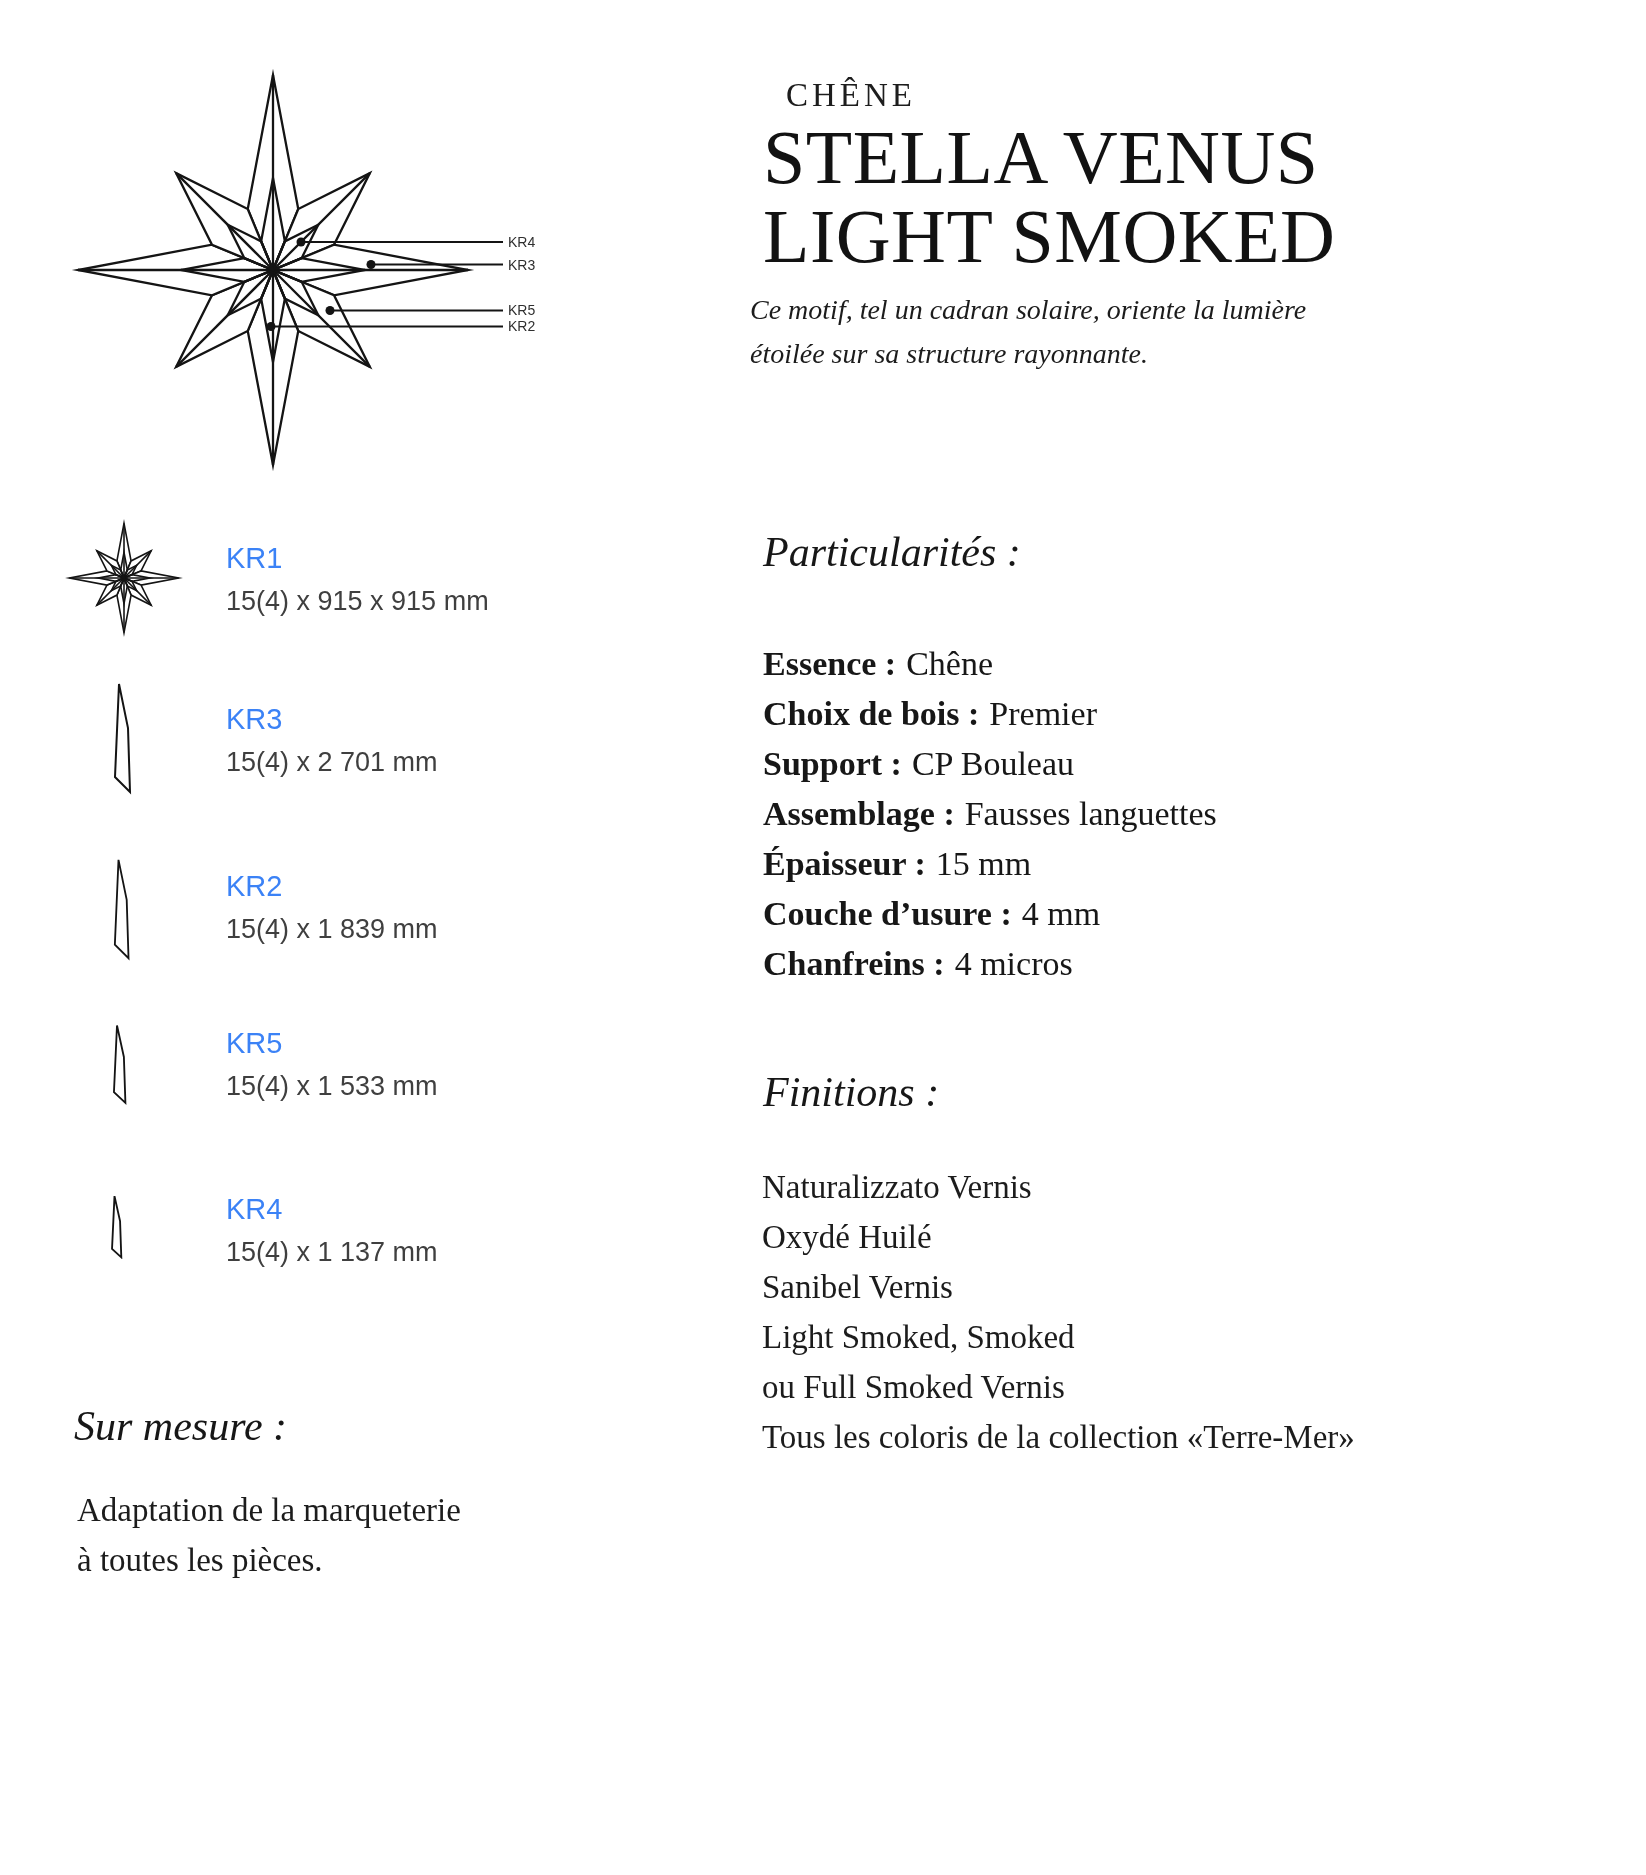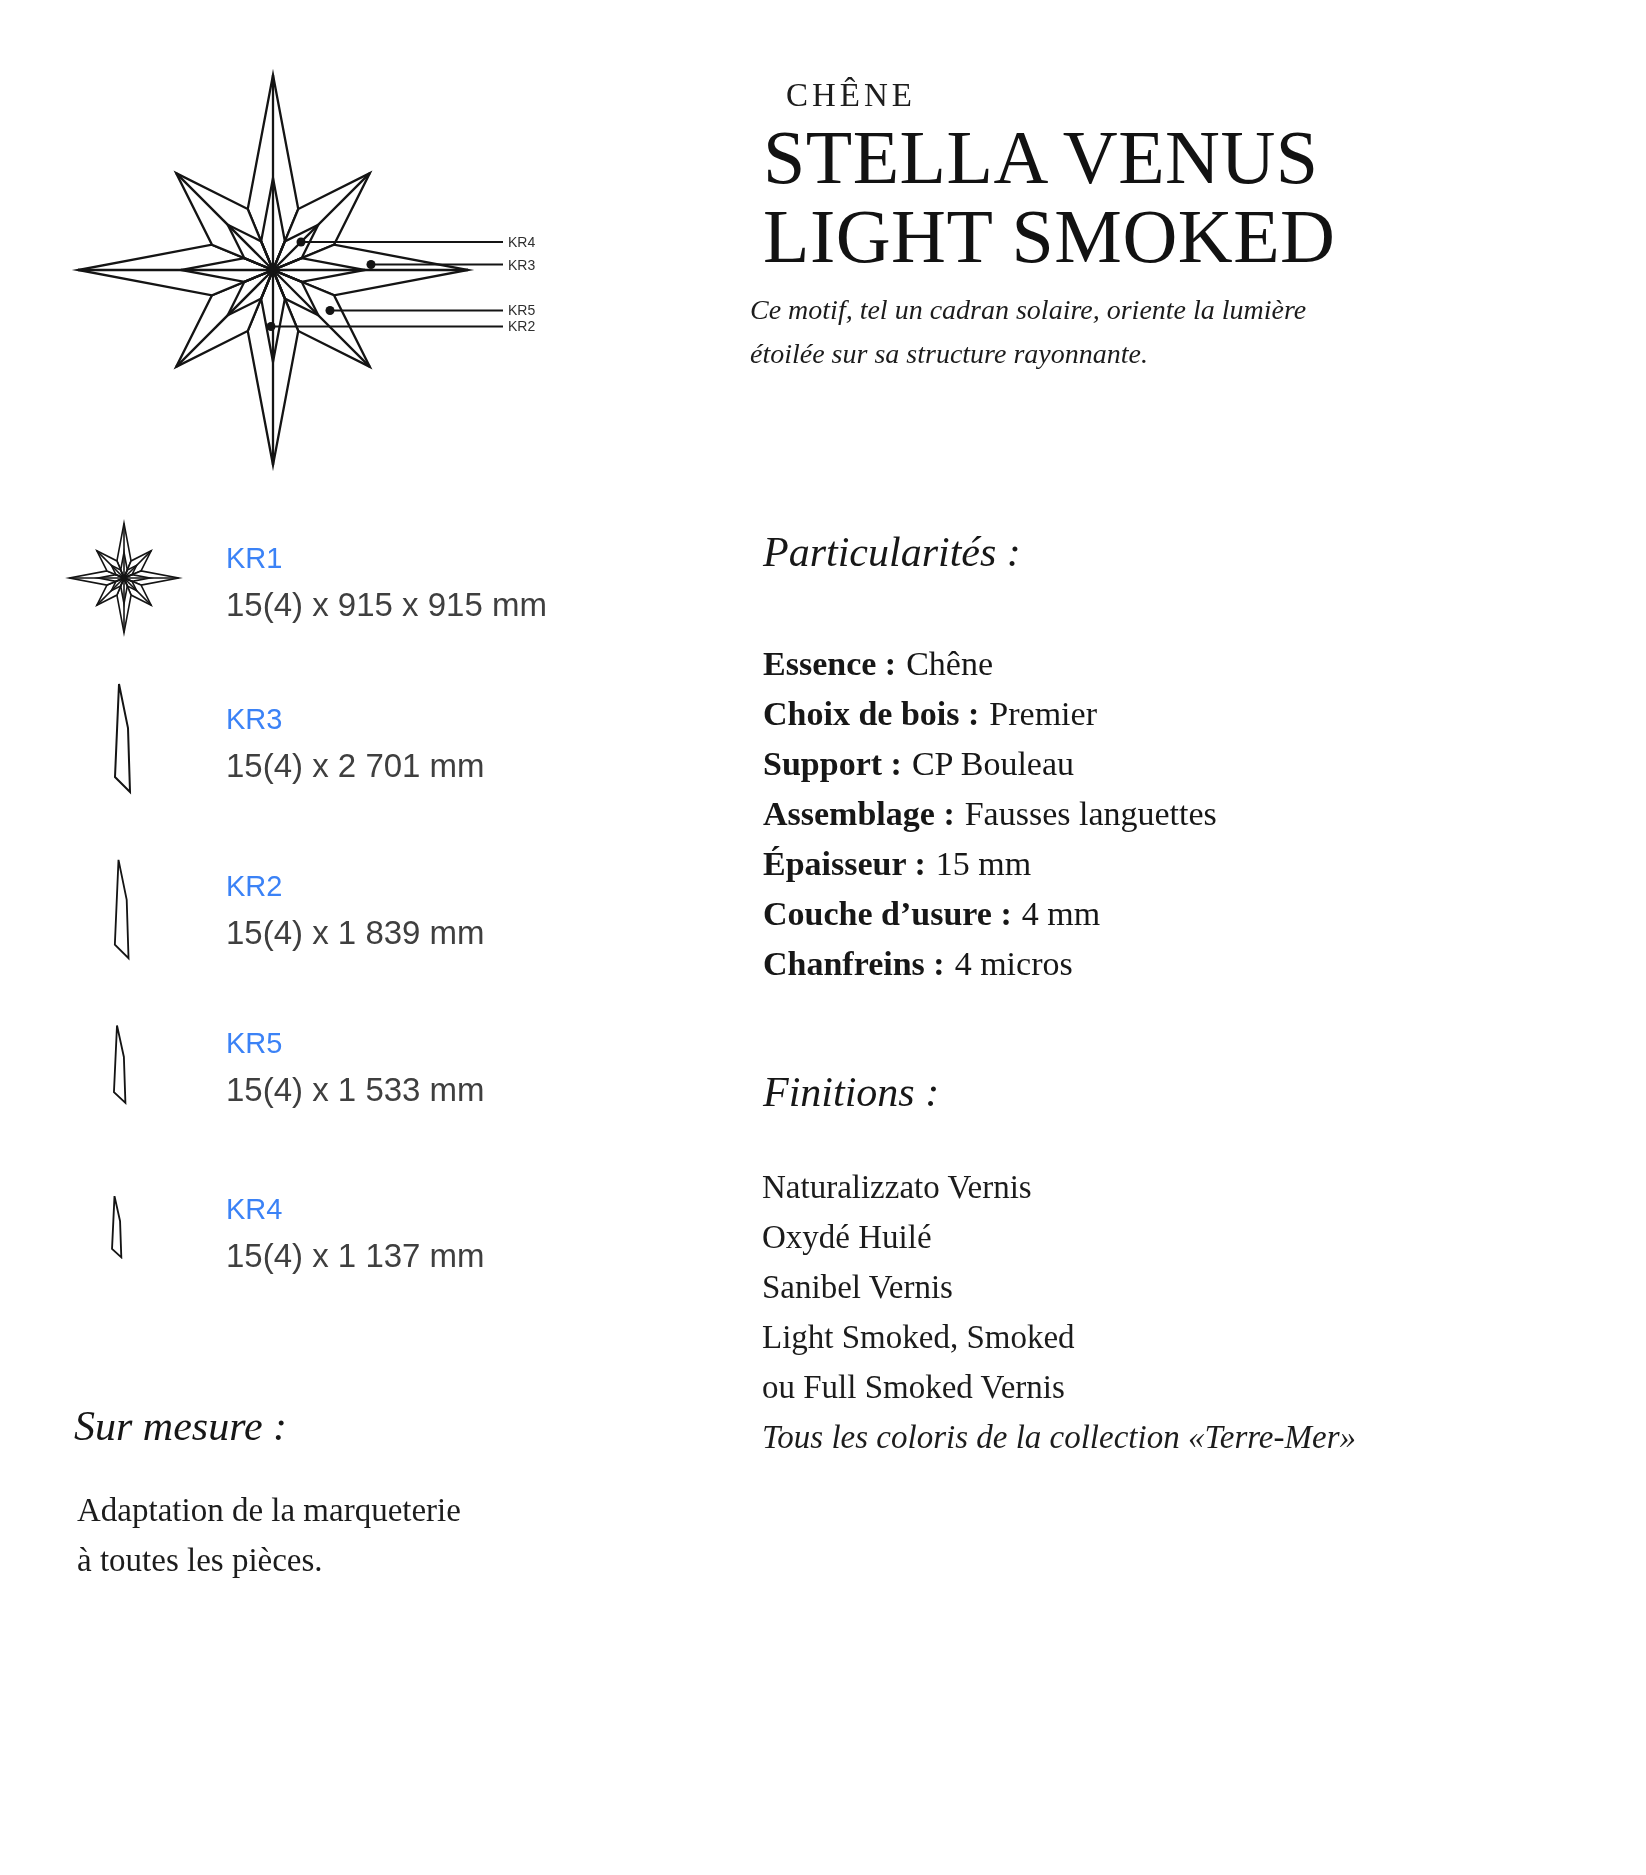--- a/index.html
+++ b/index.html
@@ -9,21 +9,21 @@
   .serif{font-family:"Liberation Serif",serif;}
   .kicker{font-size:33px;letter-spacing:4px;color:#1d1d1d;}
   .title{font-size:76px;line-height:79px;letter-spacing:0.5px;color:#121212;}
   .desc{font-style:italic;font-size:28px;line-height:44px;color:#1c1c1c;}
   .section-heading{font-style:italic;font-size:42px;color:#171717;}
   .spec{font-size:34px;color:#171717;white-space:nowrap;}
   .spec-label{font-weight:700;margin-right:10px;margin-top:36px;}
   .fin-item{font-size:33px;color:#1c1c1c;white-space:nowrap;}
   .body-line{font-size:33px;color:#1c1c1c;white-space:nowrap;}
   .part-code{font-family:"Liberation Sans",sans-serif;font-size:29px;font-weight:500;color:#3b82f6;}
-  .part-dims{font-family:"Liberation Sans",sans-serif;font-size:33px;color:#3f3f3f;white-space:nowrap;}
+  .part-dims{font-family:"Liberation Sans",sans-serif;font-size:27px;color:#3f3f3f;white-space:nowrap;}
   .callout{font-family:"Liberation Sans",sans-serif;font-size:14px;line-height:17px;color:#2f2f2f;}
   .footer-line{font-family:"Liberation Sans",sans-serif;font-size:28px;line-height:43px;color:#3a3a3a;white-space:nowrap;}
   svg{display:block;}
 </style>
 </head>
 <body>
 
 <div class="page">
 
   <svg class="abs" style="left:55px;top:50px;" width="450" height="440" viewBox="55 50 450 440">
@@ -164,16 +164,16 @@
   <div class="abs spec" style="left:763px;top:945px;">
     <span class="spec-label">Chanfreins :</span><span>4 micros</span>
   </div>
 
   <div class="abs section-heading" style="left:763px;top:1068px;">Finitions :</div>
   <div class="abs fin-item" style="left:762px;top:1169px;">Naturalizzato Vernis</div>
   <div class="abs fin-item" style="left:762px;top:1219px;">Oxydé Huilé</div>
   <div class="abs fin-item" style="left:762px;top:1269px;">Sanibel Vernis</div>
   <div class="abs fin-item" style="left:762px;top:1319px;">Light Smoked, Smoked</div>
   <div class="abs fin-item" style="left:762px;top:1369px;">ou Full Smoked Vernis</div>
-  <div class="abs fin-item" style="left:762px;top:1419px;font-style:italic;">Tous les coloris de la collection «Terre-Mer»</div>
+  <div class="abs fin-item" style="left:762px;top:1419px;">Tous les coloris de la collection «Terre-Mer»</div>
 
 
 </div>
 
 </body></html>

